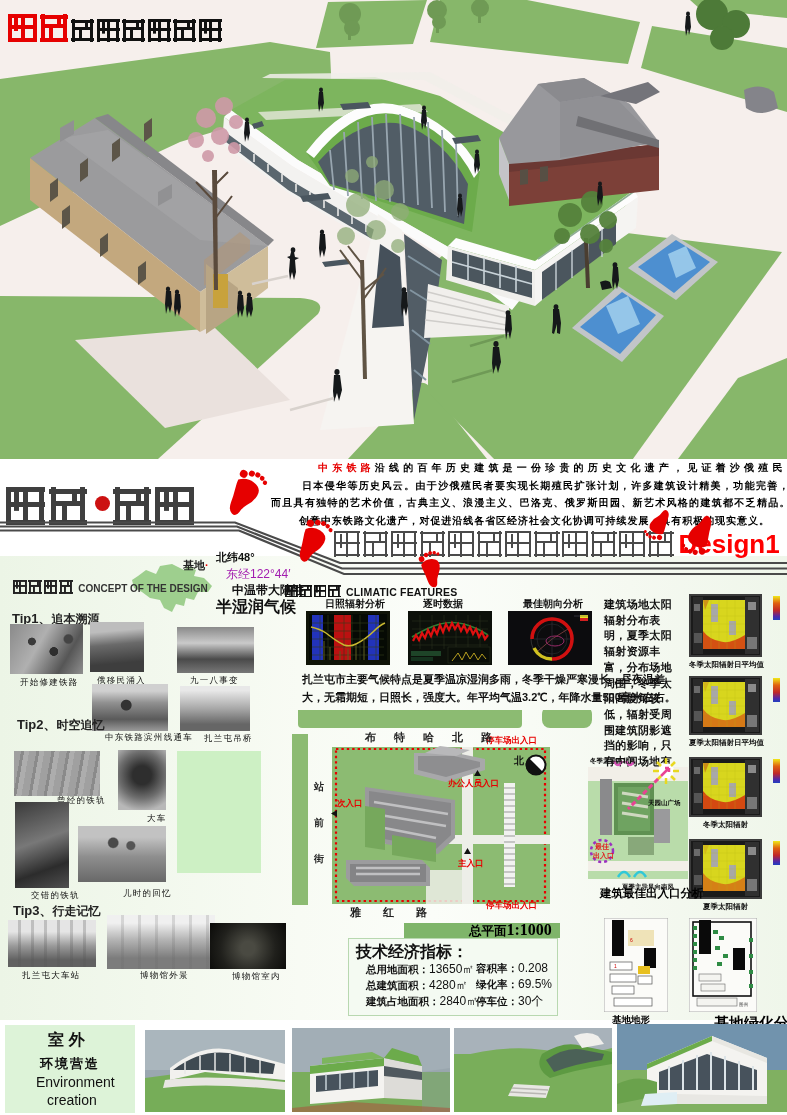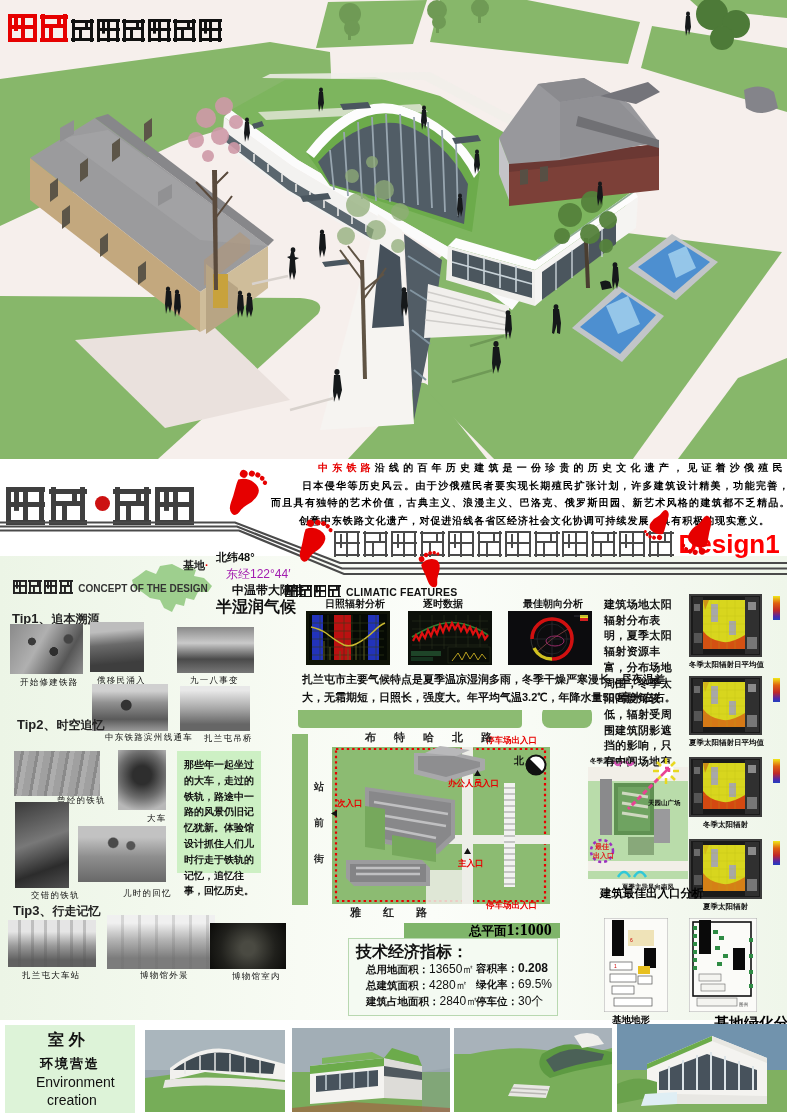--- a/index.html
+++ b/index.html
@@ -283,21 +283,20 @@
 <div class="photo" style="left:180px;top:136px;width:70px;height:45px;background:linear-gradient(180deg,#e8e8e8 10%,#a8a8a8 50%,#666 85%)"></div>
 <div class="abs cap" style="left:204px;top:183px;font-size:8.5px">扎兰屯吊桥</div>
 
 <div class="abs tip" style="left:17px;top:166px">Tip2、<span style="font-size:12px">时空追忆</span></div>
 
 <div class="photo" style="left:14px;top:201px;width:86px;height:45px;background:repeating-linear-gradient(100deg,#a0a0a0 0 7px,#8a8a8a 7px 10px,#adadad 10px 15px),linear-gradient(100deg,#bdbdbd,#9a9a9a)"></div>
 <div class="abs cap" style="left:57px;top:245px;font-size:8.5px">曾经的铁轨</div>
 <div class="photo" style="left:118px;top:200px;width:48px;height:60px;background:radial-gradient(circle at 50% 42%,#2e2e2e 22%,#6e6e6e 55%,#b8b8b8 85%)"></div>
 <div class="abs cap" style="left:147px;top:263px;font-size:8.5px">大车</div>
 <div class="abs" style="left:177px;top:201px;width:84px;height:122px;background:#cdf0c4"></div>
-<div class="abs" style="left:184px;top:207px;width:72px;font-size:10px;font-weight:bold;line-height:15.8px;color:#111">那些年一起坐过的大车，走过的铁轨，路途中一路的风景仍旧记忆犹新。体验馆设计抓住人们儿时行走于铁轨的记忆，追忆往事，回忆历史。</div>
 
 <div class="photo" style="left:15px;top:252px;width:54px;height:86px;background:linear-gradient(160deg,#3a3a3a,#787878 45%,#2c2c2c 75%,#505050)"></div>
 <div class="abs cap" style="left:31px;top:340px;font-size:8.5px">交错的铁轨</div>
 <div class="photo" style="left:78px;top:276px;width:88px;height:56px;background:radial-gradient(circle at 40% 30%,#4a4a4a 7%,transparent 9%),radial-gradient(circle at 60% 35%,#555 6%,transparent 8%),linear-gradient(180deg,#c2c2c2 20%,#8e8e8e 55%,#686868)"></div>
 <div class="abs cap" style="left:123px;top:338px;font-size:8.5px">儿时的回忆</div>
 
 <div class="abs tip" style="left:13px;top:352px">Tip3、<span style="font-size:12px">行走记忆</span></div>
 
 <div class="photo" style="left:8px;top:370px;width:88px;height:47px;background:repeating-linear-gradient(90deg,transparent 0 10px,#55555544 10px 13px),linear-gradient(180deg,#e5e5e5 25%,#9a9a9a 55%,#616161 85%)"></div>
 <div class="abs cap" style="left:22px;top:420px;font-size:8.5px">扎兰屯大车站</div>
@@ -415,21 +414,21 @@
         <text x="34" y="116">前</text>
         <text x="34" y="152">街</text>
 </g>
 </svg>
 <div class="abs" style="left:124px;top:353px;width:156px;height:15px;background:#7fb56a"></div>
 <div class="abs" style="left:189px;top:351px;font-size:15px;font-weight:bold;color:#000;white-space:nowrap"><span style="font-size:12.5px;font-family:'Liberation Sans',sans-serif">总平面</span><span style="font-size:16px;font-family:'Liberation Serif',serif">1:1000</span></div>
 
 <div class="abs" style="left:68px;top:368px;width:208px;height:76px;background:#f4faf2;border:1px solid #b8d8b0"></div>
 <div class="abs" style="left:76px;top:372px;font-size:16px;font-weight:bold;color:#111">技术经济指标：</div>
 <div class="abs" style="left:86px;top:391px;font-size:10.5px;font-weight:bold;color:#111;white-space:nowrap">总用地面积：<span style="font-weight:normal;font-size:12px">13650㎡</span></div>
-<div class="abs" style="left:196px;top:391px;font-size:10.5px;font-weight:bold;color:#111;white-space:nowrap">容积率：<span style="font-weight:bold;font-size:12px">0.208</span></div>
+<div class="abs" style="left:196px;top:391px;font-size:10.5px;font-weight:bold;color:#111;white-space:nowrap">容积率：<span style="font-weight:normal;font-size:12px">0.208</span></div>
 <div class="abs" style="left:86px;top:407px;font-size:10.5px;font-weight:bold;color:#111;white-space:nowrap">总建筑面积：<span style="font-weight:normal;font-size:12px">4280㎡</span></div>
 <div class="abs" style="left:196px;top:407px;font-size:10.5px;font-weight:bold;color:#111;white-space:nowrap">绿化率：<span style="font-weight:normal;font-size:12px">69.5%</span></div>
 <div class="abs" style="left:86px;top:423px;font-size:10.5px;font-weight:bold;color:#111;white-space:nowrap">建筑占地面积：<span style="font-weight:normal;font-size:12px">2840㎡</span></div>
 <div class="abs" style="left:196px;top:423px;font-size:10.5px;font-weight:bold;color:#111;white-space:nowrap">停车位：<span style="font-weight:normal;font-size:12px">30个</span></div>
 </div>
 <div class="abs" id="rightcol" style="left:580px;top:570px;width:207px;height:460px">
 <div class="abs" style="left:24px;top:27px;width:78px;font-size:11px;font-weight:bold;line-height:15.7px;color:#111;letter-spacing:.03em">建筑场地太阳辐射分布表明，夏季太阳辐射资源丰富，分布场地周围，冬季太阳高度角较低，辐射受周围建筑阴影遮挡的影响，只有中间场地有较强的太阳辐射，但总计太阳辐射还是充足的。</div>
 <svg class="abs" style="left:109px;top:24px" width="73" height="63" viewBox="0 0 73 63">
 <rect width="73" height="63" fill="#3c3c3c"></rect>
 <rect x="2" y="2" width="69" height="59" fill="#1a1a1a"></rect>

